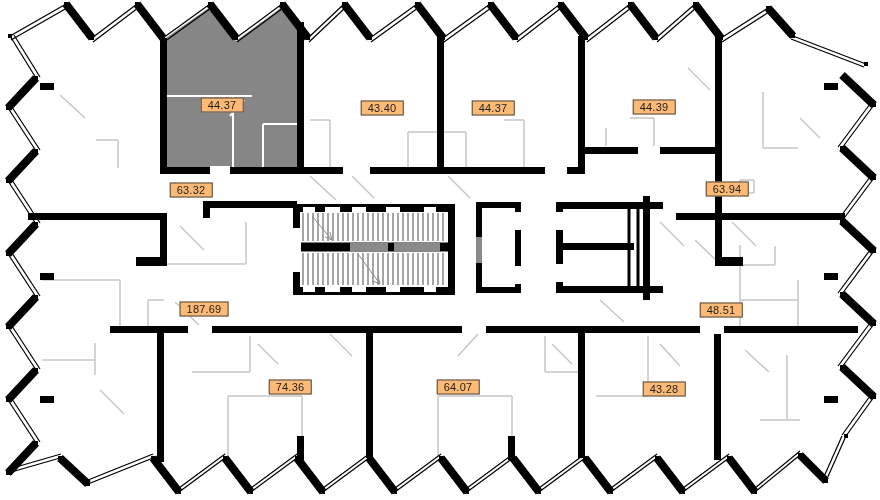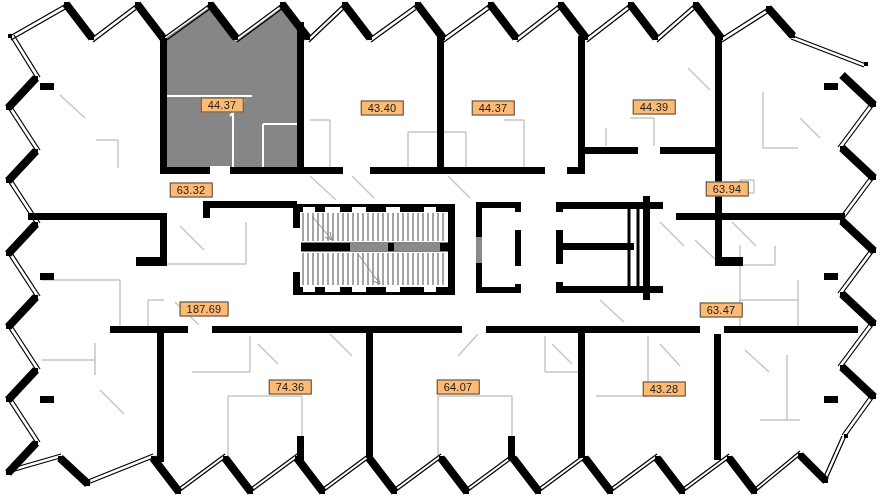--- a/index.html
+++ b/index.html
@@ -412,17 +412,17 @@
       </g>
   </svg>
 
   <div class="area-label" style="left:222px;top:105px;">44.37</div>
   <div class="area-label" style="left:382px;top:108px;">43.40</div>
   <div class="area-label" style="left:493px;top:108px;">44.37</div>
   <div class="area-label" style="left:654px;top:107px;">44.39</div>
   <div class="area-label" style="left:155px;top:190px;margin-left:36px;">63.32</div>
   <div class="area-label" style="left:727px;top:189px;text-align:center;">63.94</div>
   <div class="area-label" style="left:204px;top:309px;">187.69</div>
-  <div class="area-label" style="left:721px;top:310px;">63.47</div>
+  <div class="area-label" style="left:721px;top:310px;">48.51</div>
   <div class="area-label" style="left:290px;top:387px;">74.36</div>
   <div class="area-label" style="left:458px;top:387px;">64.07</div>
   <div class="area-label" style="left:664px;top:389px;text-align:center;">43.28</div>
 </div>
 
 </body></html>

